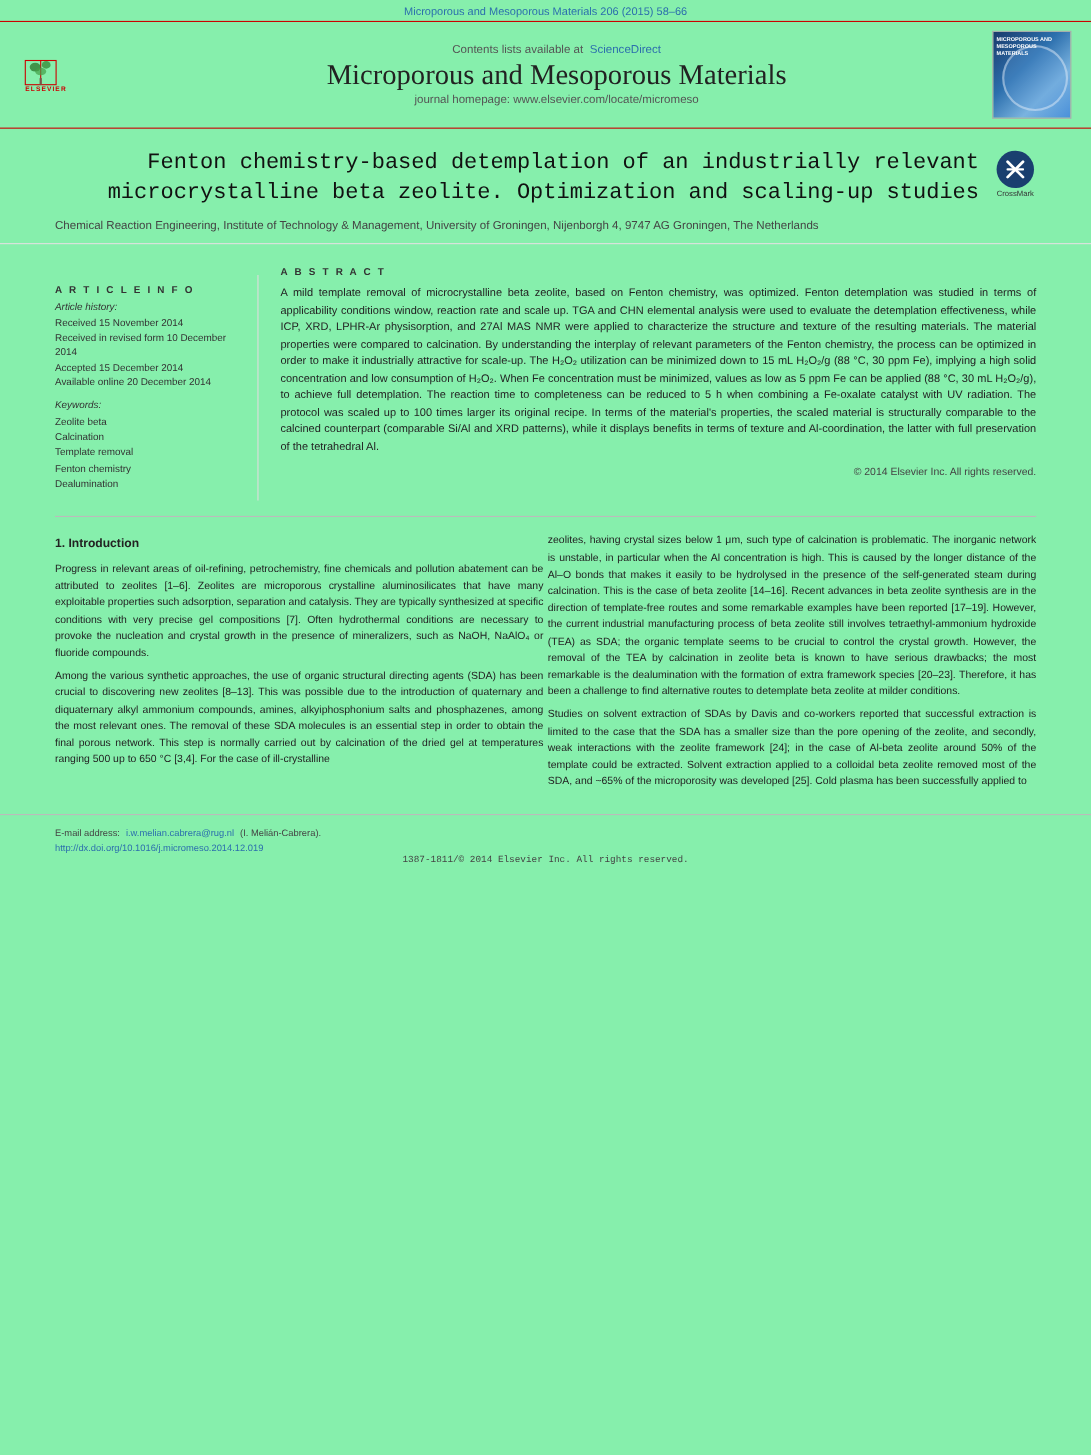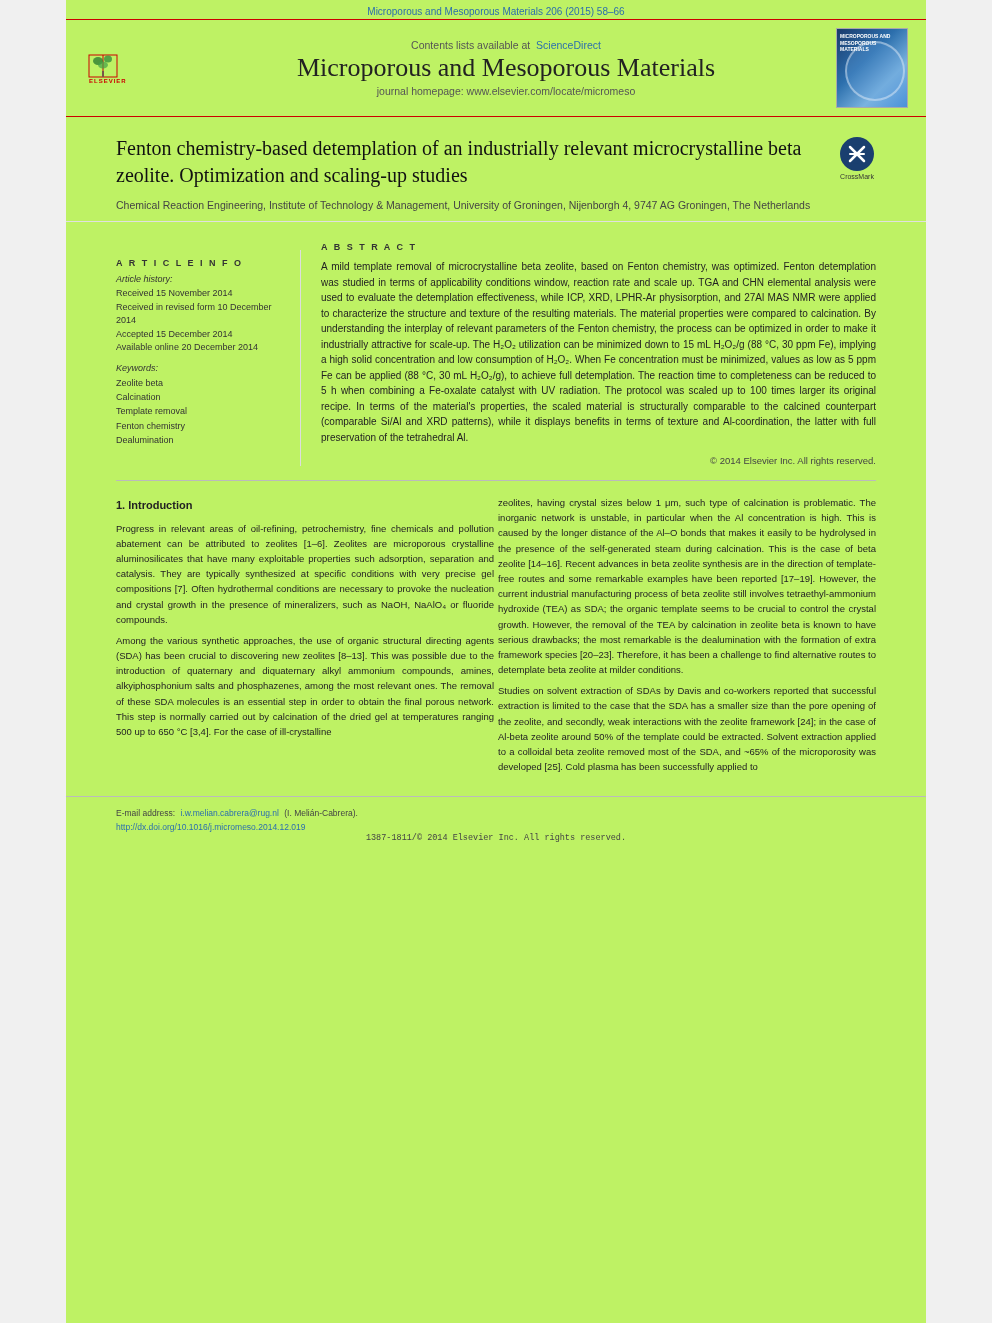--- a/index.html
+++ b/index.html
@@ -5,23 +5,23 @@
     * { margin: 0; padding: 0; box-sizing: border-box; }
     body {
       background: #f0f0f0;
       font-family: 'Times New Roman', Times, serif;
       display: flex;
       justify-content: center;
       align-items: flex-start;
       min-height: 1323px;
     }
     .page {
-      width: 860px;
+      width: 992px;
       min-height: 1323px;
-      background: #bef264;
+      background: #86efac;
       position: relative;
       padding: 0;
     }
     .journal-header-top {
       text-align: center;
       font-size: 10px;
       color: #2c6fad;
       padding: 6px 0 2px 0;
       font-family: Arial, sans-serif;
     }
@@ -103,25 +103,26 @@
       font-weight: bold;
       z-index: 2;
     }
 
     .article-header {
       padding: 18px 50px 10px 50px;
       border-bottom: 1px solid #e0e0e0;
     }
     .article-title {
       font-size: 20px;
-      font-family: Liberation Serif, serif;
+      font-family: Liberation Mono, monospace;
       color: #111;
       line-height: 1.35;
       margin-bottom: 10px;
       font-weight: normal;
+      text-align: right;
     }
     .crossmark {
       float: right;
       margin-left: 12px;
       margin-top: -4px;
       width: 38px;
       height: 38px;
       display: flex;
       align-items: center;
       justify-content: center;

